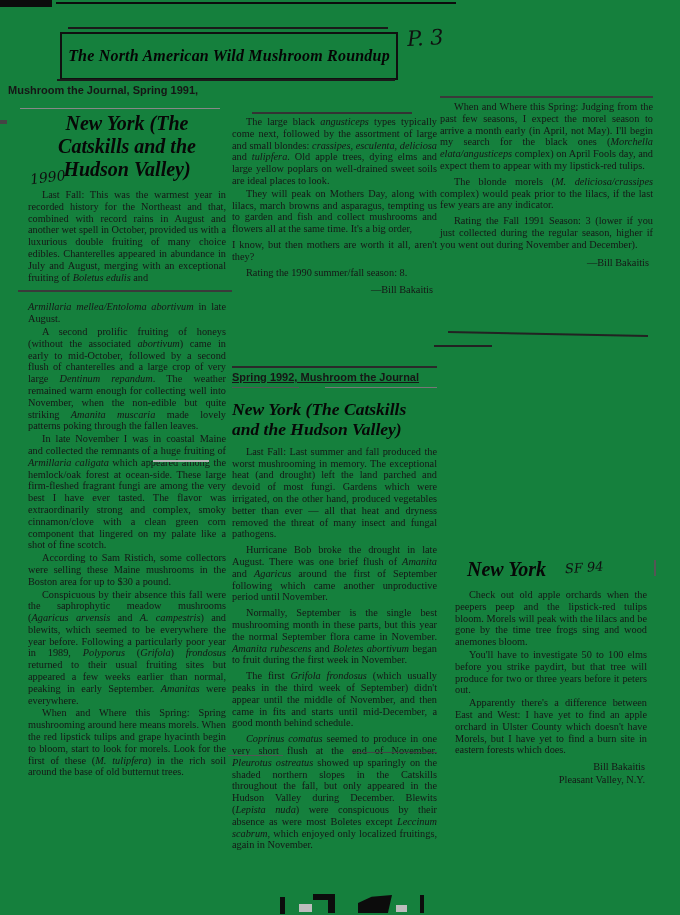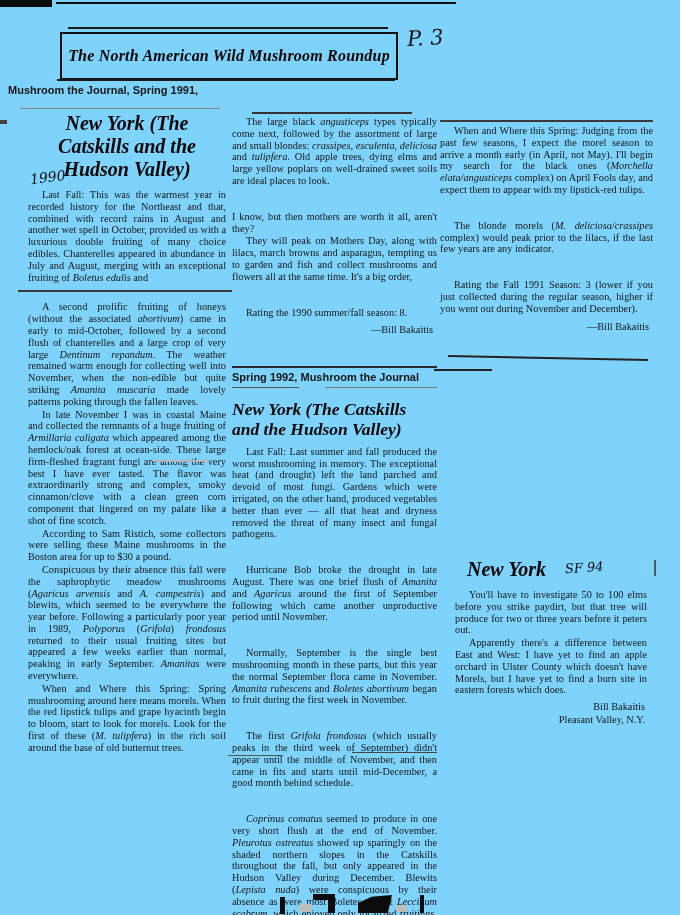--- a/index.html
+++ b/index.html
@@ -1,55 +1,55 @@
 <!DOCTYPE html>
 <html lang="en"><head>
 <meta charset="utf-8">
 <style>
   html,body{margin:0;padding:0;}
   body{width:680px;height:915px;background:#f6f6f3;font-family:"Liberation Serif",serif;color:#141414;}
-  .page{position:relative;width:680px;height:915px;background:#7dd3fc;overflow:hidden;}
+  .page{position:relative;width:680px;height:915px;background:#15803d;overflow:hidden;}
 
   
   .mast-line{position:absolute;background:#1a1a1a;}
   .masthead-box{position:absolute;left:60px;top:32px;width:334px;height:44px;border:2px solid #101010;
     display:flex;align-items:center;justify-content:center;}
   .masthead-box .title{font-family:"Liberation Serif",serif;font-weight:bold;font-style:italic;font-size:16px;
     white-space:nowrap;color:#050505;letter-spacing:0.2px;}
   .issue-top{position:absolute;left:8px;top:84px;font-family:"Liberation Sans",sans-serif;font-weight:bold;
     font-size:11px;color:#161616;}
   .hand{font-family:"DejaVu Serif",serif;font-style:italic;color:#101010;}
   .pnum{position:absolute;left:407px;top:26px;font-size:21px;transform:rotate(-3deg);}
 
   
   .col{position:absolute;text-align:justify;font-size:10.3px;line-height:11.8px;color:#161616;
     hyphens:auto;-webkit-hyphens:auto;}
   .col1{left:28px;top:112px;width:198px;}
   .col2t{left:232px;top:112px;width:205px;}
   .col2b{left:232px;top:366px;width:205px;}
-  .col3t{left:440px;top:120px;width:213px;}
+  .col3t{left:440px;top:96px;width:213px;}
   .col3b{left:455px;top:556px;width:192px;}
   .para{margin:0 0 1px 0;text-indent:14px;}
   .para.noindent{text-indent:0;}
-  .para.gap{margin-top:24px;}
+  .para.gap{margin-top:4px;}
   .it{font-style:italic;}
 
   h2.head1{margin:0 auto 8px auto;width:186px;text-align:center;font-weight:bold;font-style:italic;
     font-size:20px;line-height:23px;color:#070707;text-indent:0;}
   h3.head2{margin:10px 0 7px 0;font-weight:bold;font-style:italic;font-size:17.5px;line-height:20px;
     color:#070707;text-align:left;text-indent:0;}
   h3.head3{margin:0 0 8px 12px;font-weight:bold;font-style:italic;font-size:20px;line-height:24px;
     color:#070707;text-align:left;text-indent:0;}
   .hand-year{position:absolute;left:2px;top:60px;font-size:14px;transform:rotate(-7deg);}
   .hand-note{font-size:13px;font-weight:normal;display:inline-block;transform:rotate(-4deg);margin-left:14px;vertical-align:4px;}
 
   .byline{text-align:right;padding-right:4px;margin:6px 0 4px 0;text-indent:0;}
   .sig{text-align:right;padding-right:2px;margin-top:4px;line-height:13px;}
 
-  .label-block{margin:0 0 0 0;}
+  .label-block{margin:0 0 0 0;text-decoration:underline;}
   .label-rule-top{border-top:2px solid #2a2a2a;margin-bottom:3px;}
   .label-text{font-family:"Liberation Sans",sans-serif;font-weight:bold;font-size:11px;color:#161616;
     padding:1px 0 3px 0;}
   .label-rule-bottom{display:flex;height:2px;}
   .label-rule-bottom .seg1{width:67px;border-top:1.6px solid #555;}
   .label-rule-bottom .sp{width:26px;}
   .label-rule-bottom .seg2{width:112px;border-top:1.6px solid #777;}
 
   .rule-inflow{border-top:2px solid #3a3a3a;}
   .copr-row{position:relative;height:5px;margin-bottom:2px;}
@@ -79,35 +79,36 @@
   <div class="mast-line" style="left:20px;top:108px;width:200px;height:1px;background:#888;"></div>
 
   <div class="col col1">
     <h2 class="head1">New York (The Catskills and the Hudson Valley)</h2>
     <div class="hand hand-year">1990</div>
     <div>
         <p class="para"><span>Last Fall: This was the warmest year in recorded history for the Northeast and that, combined with record rains in August and another wet spell in October, provided us with a luxurious double fruiting of many choice edibles. Chanterelles appeared in abundance in July and August, merging with an exceptional fruiting of </span><span class="it">Boletus edulis</span><span> and</span></p>
       </div>
     <div class="rule-inflow" style="margin:7px -6px 9px -10px;"></div>
     <div>
+        <p class="para noindent"><span class="it">Armillaria mellea/Entoloma abortivum</span><span> in late August.</span></p>
         <p class="para"><span>A second prolific fruiting of honeys (without the associated </span><span class="it">abortivum</span><span>) came in early to mid-October, followed by a second flush of chanterelles and a large crop of very large </span><span class="it">Dentinum repandum</span><span>. The weather remained warm enough for collecting well into November, when the non-edible but quite striking </span><span class="it">Amanita muscaria</span><span> made lovely patterns poking through the fallen leaves.</span></p>
         <p class="para"><span>In late November I was in coastal Maine and collected the remnants of a huge fruiting of </span><span class="it">Armillaria caligata</span><span> which appeared among the hemlock/oak forest at ocean-side. These large firm-fleshed fragrant fungi are among the very best I have ever tasted. The flavor was extraordinarily strong and complex, smoky cinnamon/clove with a clean green corn component that lingered on my palate like a shot of fine scotch.</span></p>
         <p class="para"><span>According to Sam Ristich, some collectors were selling these Maine mushrooms in the Boston area for up to $30 a pound.</span></p>
         <p class="para"><span>Conspicuous by their absence this fall were the saphrophytic meadow mushrooms (</span><span class="it">Agaricus arvensis</span><span> and </span><span class="it">A. campestris</span><span>) and blewits, which seemed to be everywhere the year before. Following a particularly poor year in 1989, </span><span class="it">Polyporus</span><span> (</span><span class="it">Grifola</span><span>) </span><span class="it">frondosus</span><span> returned to their usual fruiting sites but appeared a few weeks earlier than normal, peaking in early September. </span><span class="it">Amanitas</span><span> were everywhere.</span></p>
         <p class="para"><span>When and Where this Spring: Spring mushrooming around here means morels. When the red lipstick tulips and grape hyacinth begin to bloom, start to look for morels. Look for the first of these (</span><span class="it">M. tulipfera</span><span>) in the rich soil around the base of old butternut trees.</span></p>
       </div>
   </div>
   <div class="stroke" style="left:153px;top:460px;width:56px;background:#b5b5b5;"></div>
 
   <div class="col col2t">
     <div class="rule-inflow" style="width:160px;margin:0 0 2px 20px;border-top-color:#333;"></div>
     <div>
         <p class="para"><span>The large black </span><span class="it">angusticeps</span><span> types typically come next, followed by the assortment of large and small blondes: </span><span class="it">crassipes, esculenta, deliciosa</span><span> and </span><span class="it">tulipfera</span><span>. Old apple trees, dying elms and large yellow poplars on well-drained sweet soils are ideal places to look.</span></p>
+        <p class="para"><span>They will peak on Mothers Day, along with lilacs, march browns and asparagus, tempting us to garden and fish and collect mushrooms and flowers all at the same time. It's a big order,</span></p>
         <p class="para noindent gap"><span>I know, but then mothers are worth it all, aren't they?</span></p>
-        <p class="para"><span>They will peak on Mothers Day, along with lilacs, march browns and asparagus, tempting us to garden and fish and collect mushrooms and flowers all at the same time. It's a big order,</span></p>
         <p class="para gap"><span>Rating the 1990 summer/fall season: 8.</span></p>
       </div>
     <div class="byline">—Bill Bakaitis</div>
   </div>
 
   <div class="col col2b">
     <div class="label-block">
       <div class="label-rule-top"></div>
       <div class="label-text">Spring 1992, Mushroom the Journal</div>
       <div class="label-rule-bottom">
@@ -141,20 +142,21 @@
     <div class="stroke" style="left:8px;top:237px;width:200px;transform:rotate(1.1deg);"></div>
     <div class="stroke" style="left:-6px;top:249px;width:58px;"></div>
   </div>
 
   <div class="col col3b">
     <h3 class="head3">
       <span>New York</span>
       <span class="hand hand-note">SF 94</span>
     </h3>
     <div>
+        <p class="para"><span>Check out old apple orchards when the peepers peep and the lipstick-red tulips bloom. Morels will peak with the lilacs and be gone by the time tree frogs sing and wood anemones bloom.</span></p>
         <p class="para"><span>You'll have to investigate 50 to 100 elms before you strike paydirt, but that tree will produce for two or three years before it peters out.</span></p>
         <p class="para"><span>Apparently there's a difference between East and West: I have yet to find an apple orchard in Ulster County which doesn't have Morels, but I have yet to find a burn site in eastern forests which does.</span></p>
       </div>
     <div class="sig">
       <div>Bill Bakaitis</div>
       <div>Pleasant Valley, N.Y.</div>
     </div>
   </div>
   <div class="stroke" style="left:654px;top:560px;width:2px;height:16px;background:#555;"></div>
 

